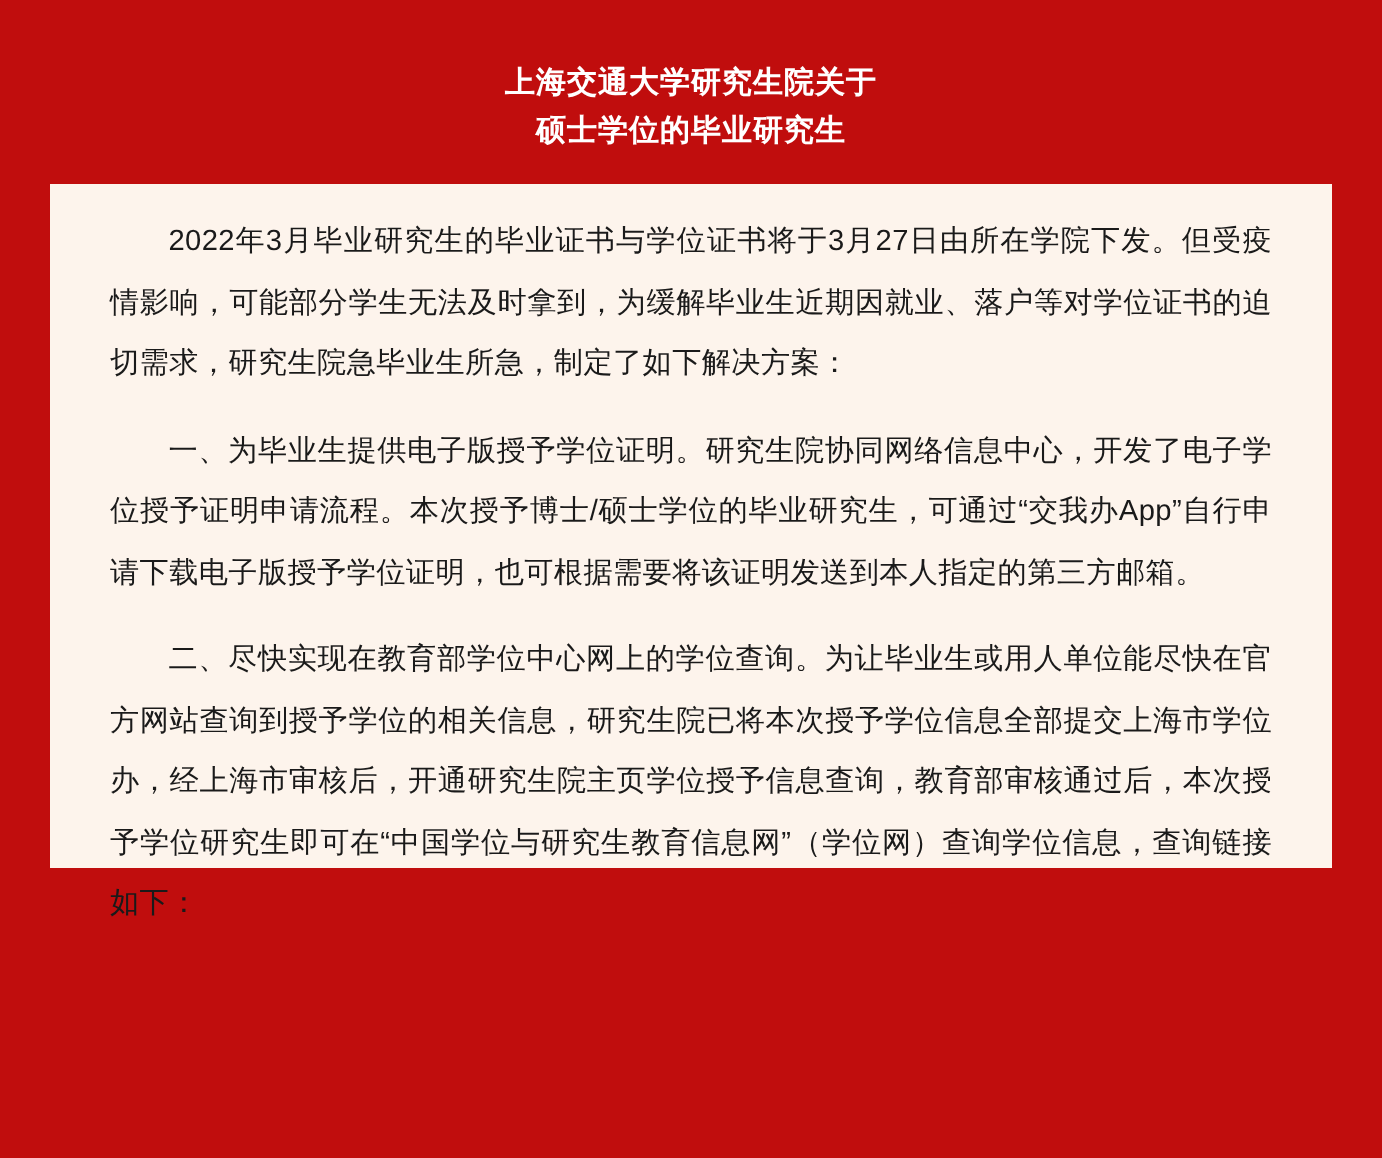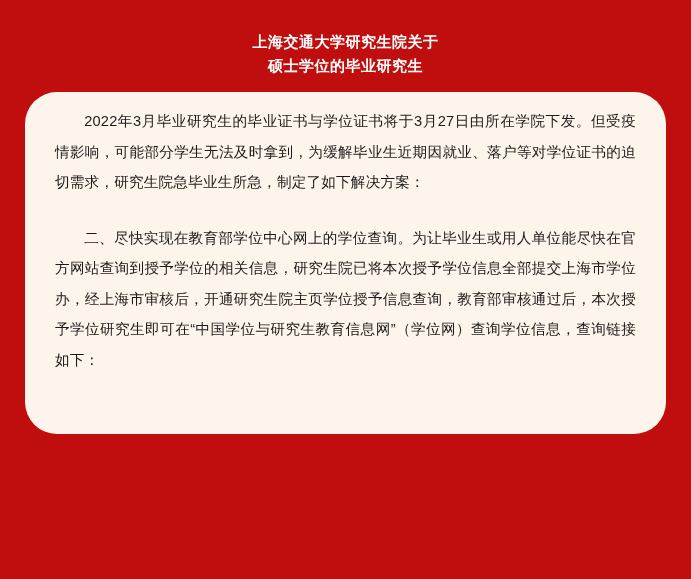--- a/index.html
+++ b/index.html
@@ -57,21 +57,20 @@
   }
   .body-sheet {
     position: absolute;
     top: 92px;
     left: 25px;
     width: 641px;
     height: 342px;
     background: #fdf4ec;
     box-sizing: border-box;
     padding: 14px 30px 0 30px;
-    border-radius: 32px;
   }
   .para {
     color: #1a1a1a;
     font-size: 14.6px;
     line-height: 30.5px;
     text-align: justify;
     text-justify: inter-ideograph;
     text-indent: 2em;
     margin: 0 0 1px 0;
     letter-spacing: 0.2px;
@@ -92,20 +91,21 @@
   <div class="band-right"></div>
 
   <div class="header">
     <div class="title-line">上海交通大学研究生院关于</div>
     <div class="title-line">硕士学位的毕业研究生</div>
   </div>
 
   <div class="body-sheet">
     <p class="para">2022年3月毕业研究生的毕业证书与学位证书将于3月27日由所在学院下发。但受疫情影响，可能部分学生无法及时拿到，为缓解毕业生近期因就业、落户等对学位证书的迫切需求，研究生院急毕业生所急，制定了如下解决方案：</p>
     <div class="spacer"></div>
+    <p class="para">一、为毕业生提供电子版授予学位证明。研究生院协同网络信息中心，开发了电子学位授予证明申请流程。本次授予博士/硕士学位的毕业研究生，可通过“交我办App”自行申请下载电子版授予学位证明，也可根据需要将该证明发送到本人指定的第三方邮箱。</p>
     <div class="spacer"></div>
     <p class="para">二、尽快实现在教育部学位中心网上的学位查询。为让毕业生或用人单位能尽快在官方网站查询到授予学位的相关信息，研究生院已将本次授予学位信息全部提交上海市学位办，经上海市审核后，开通研究生院主页学位授予信息查询，教育部审核通过后，本次授予学位研究生即可在“中国学位与研究生教育信息网”（学位网）查询学位信息，查询链接如下：</p>
     <div class="spacer"></div>
     <div class="spacer"></div>
 
   </div>
 
 </div>
 
 </body></html>

